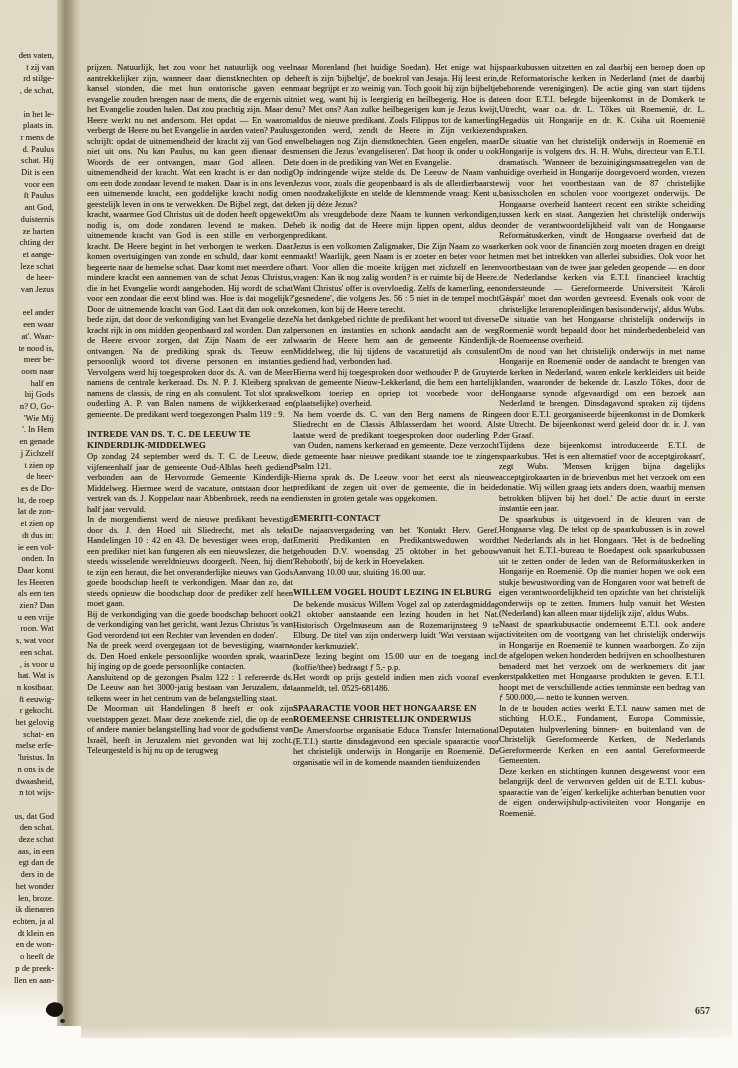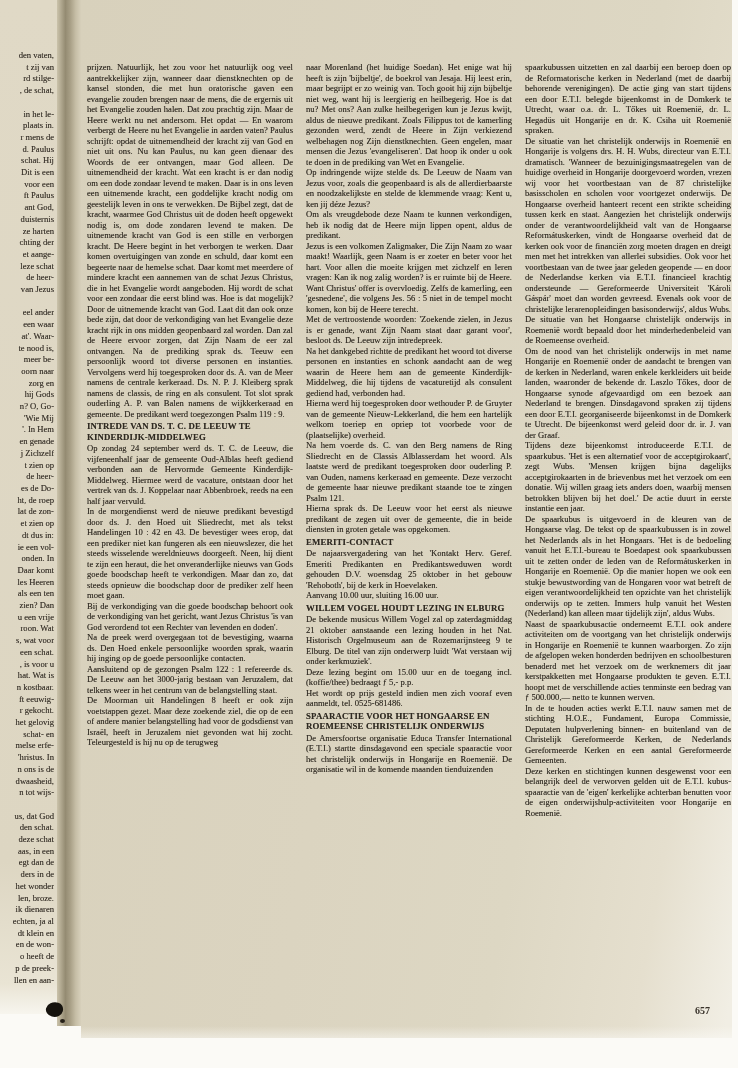--- a/index.html
+++ b/index.html
@@ -31,37 +31,37 @@
     background:linear-gradient(to right,#cbc3ab 0%,#948b72 35%,#a89f86 55%,#c6beA6 78%,#d7d0bb 100%);
   }
 
   
   .page{
     position:absolute;left:81px;top:0;width:651px;height:1038px;
     background:linear-gradient(100deg,#d8d1bc 0%,#dbd4c0 45%,#ddd7c3 70%,#e5dfce 88%,#f1eee4 99%);
     overflow:hidden;
   }
   .cols{
-    display:flex;gap:13px;
+    display:flex;
     padding:62px 8px 0 6px;
   }
   .col{
     width:206px;flex:0 0 206px;
     font-size:8.6px;line-height:10.5px;
     color:#2f2a22;
     text-shadow:0 0 .4px rgba(47,42,34,.5);
   }
   .para{
     text-align:justify;
     hyphens:auto;-webkit-hyphens:auto;
     overflow-wrap:break-word;
   }
   .heading{
     font-weight:bold;
-    margin-top:2px;margin-bottom:1px;
+    margin-top:10px;margin-bottom:1px;
     font-size:8.8px;line-height:10.6px;
     letter-spacing:.15px;
   }
   .page-number{
     position:absolute;right:22px;bottom:22px;
     font-size:10px;font-weight:bold;color:#38322a;
   }
 
   
   .ink-blot{
@@ -109,21 +109,21 @@
         <div class="frag-line">leze schat</div>
         <div class="frag-line">de heer-</div>
         <div class="frag-line">van Jezus</div>
         <div class="frag-line"></div>
         <div class="frag-line">eel ander</div>
         <div class="frag-line">een waar</div>
         <div class="frag-line">at'. Waar-</div>
         <div class="frag-line">te nood is,</div>
         <div class="frag-line">meer be-</div>
         <div class="frag-line">oorn naar</div>
-        <div class="frag-line">zorg en</div>
+        <div class="frag-line">half en</div>
         <div class="frag-line">hij Gods</div>
         <div class="frag-line">n? O, Go-</div>
         <div class="frag-line">'Wie Mij</div>
         <div class="frag-line">'. In Hem</div>
         <div class="frag-line">en genade</div>
         <div class="frag-line">j Zichzelf</div>
         <div class="frag-line">t zien op</div>
         <div class="frag-line">de heer-</div>
         <div class="frag-line">es de Do-</div>
         <div class="frag-line">ht, de roep</div>
@@ -183,21 +183,20 @@
           <div class="para">Bij de verkondiging van die goede boodschap behoort ook de verkondiging van het gericht, want Jezus Christus 'is van God verordend tot een Rechter van levenden en doden'.</div>
           <div class="para">Na de preek werd overgegaan tot de bevestiging, waarna ds. Den Hoed enkele persoonlijke woorden sprak, waarin hij inging op de goede persoonlijke contacten.</div>
           <div class="para">Aansluitend op de gezongen Psalm 122 : 1 refereerde ds. De Leeuw aan het 3000-jarig bestaan van Jeruzalem, dat telkens weer in het centrum van de belangstelling staat.</div>
           <div class="para">De Moorman uit Handelingen 8 heeft er ook zijn voetstappen gezet. Maar deze zoekende ziel, die op de een of andere manier belangstelling had voor de godsdienst van Israël, heeft in Jeruzalem niet gevonden wat hij zocht. Teleurgesteld is hij nu op de terugweg</div>
         </div>
       <div class="col" lang="nl">
           <div class="para">naar Morenland (het huidige Soedan). Het enige wat hij heeft is zijn 'bijbeltje', de boekrol van Jesaja. Hij leest erin, maar begrijpt er zo weinig van. Toch gooit hij zijn bijbeltje niet weg, want hij is leergierig en heilbegerig. Hoe is dat nu? Met ons? Aan zulke heilbegerigen kun je Jezus kwijt, aldus de nieuwe predikant. Zoals Filippus tot de kamerling gezonden werd, zendt de Heere in Zijn verkiezend welbehagen nog Zijn dienstknechten. Geen engelen, maar mensen die Jezus 'evangeliseren'. Dat hoop ik onder u ook te doen in de prediking van Wet en Evangelie.</div>
           <div class="para">Op indringende wijze stelde ds. De Leeuw de Naam van Jezus voor, zoals die geopenbaard is als de allerdierbaarste en noodzakelijkste en stelde de klemmende vraag: Kent u, ken jij déze Jezus?</div>
           <div class="para">Om als vreugdebode deze Naam te kunnen verkondigen, heb ik nodig dat de Heere mijn lippen opent, aldus de predikant.</div>
           <div class="para">Jezus is een volkomen Zaligmaker, Die Zijn Naam zo waar maakt! Waarlijk, geen Naam is er zoeter en beter voor het hart. Voor allen die moeite krijgen met zichzelf en leren vragen: Kan ik nog zalig worden? is er ruimte bij de Heere. Want Christus' offer is overvloedig. Zelfs de kamerling, een 'gesnedene', die volgens Jes. 56 : 5 niet in de tempel mocht komen, kon bij de Heere terecht.</div>
-          <div class="para">Met de vertroostende woorden: 'Zoekende zielen, in Jezus is er genade, want Zijn Naam staat daar garant voor', besloot ds. De Leeuw zijn intredepreek.</div>
           <div class="para">Na het dankgebed richtte de predikant het woord tot diverse personen en instanties en schonk aandacht aan de weg waarin de Heere hem aan de gemeente Kinderdijk-Middelweg, die hij tijdens de vacaturetijd als consulent gediend had, verbonden had.</div>
           <div class="para">Hierna werd hij toegesproken door wethouder P. de Gruyter van de gemeente Nieuw-Lekkerland, die hem een hartelijk welkom toeriep en opriep tot voorbede voor de (plaatselijke) overheid.</div>
           <div class="para">Na hem voerde ds. C. van den Berg namens de Ring Sliedrecht en de Classis Alblasserdam het woord. Als laatste werd de predikant toegesproken door ouderling P. van Ouden, namens kerkeraad en gemeente. Deze verzocht de gemeente haar nieuwe predikant staande toe te zingen Psalm 121.</div>
           <div class="para">Hierna sprak ds. De Leeuw voor het eerst als nieuwe predikant de zegen uit over de gemeente, die in beide diensten in groten getale was opgekomen.</div>
           <div class="heading">EMERITI-CONTACT</div>
           <div class="para">De najaarsvergadering van het 'Kontakt Herv. Geref. Emeriti Predikanten en Predikantsweduwen wordt gehouden D.V. woensdag 25 oktober in het gebouw 'Rehoboth', bij de kerk in Hoevelaken.</div>
           <div class="para">Aanvang 10.00 uur, sluiting 16.00 uur.</div>
           <div class="heading">WILLEM VOGEL HOUDT LEZING IN ELBURG</div>
           <div class="para">De bekende musicus Willem Vogel zal op zaterdagmiddag 21 oktober aanstaande een lezing houden in het Nat. Historisch Orgelmuseum aan de Rozemarijnsteeg 9 te Elburg. De titel van zijn onderwerp luidt 'Wat verstaan wij onder kerkmuziek'.</div>
           <div class="para">Deze lezing begint om 15.00 uur en de toegang incl. (koffie/thee) bedraagt ƒ 5,- p.p.</div>

